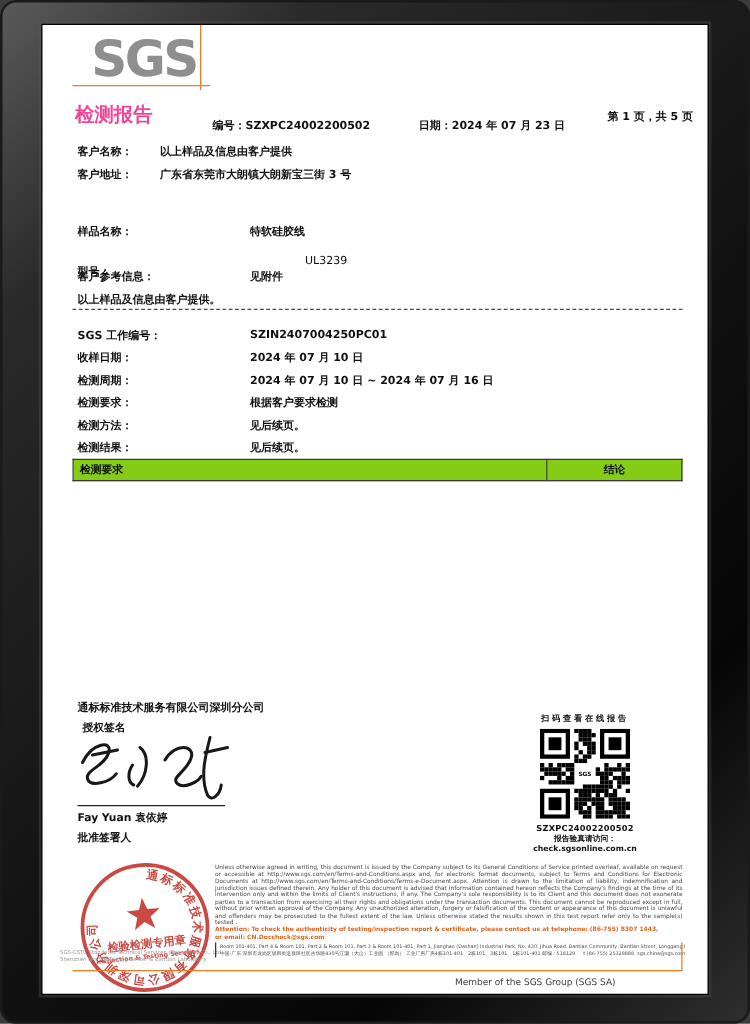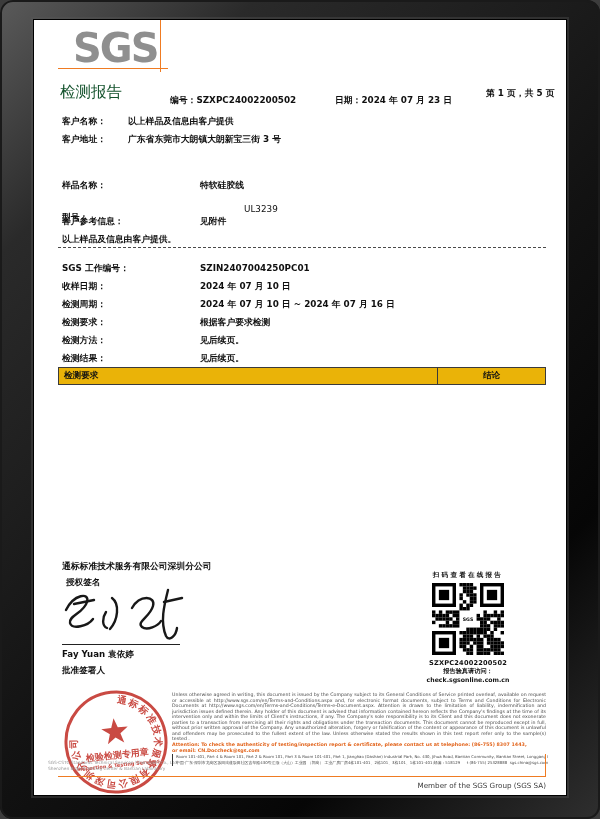--- a/index.html
+++ b/index.html
@@ -18,30 +18,30 @@
     position:absolute;left:34px;top:20px;right:34px;bottom:24px;
     background:#ffffff;color:#111;
     box-shadow:0 0 0 1px #000,0 0 0 3px rgba(90,90,90,.35);
   }
   .abs{position:absolute;}
   
   .logo-text{font-size:40px;font-weight:bold;color:#8f8f8f;letter-spacing:-2px;line-height:1;}
   .accent-v{width:1px;background:#ef7b22;}
   .accent-h{height:1px;background:#ef7b22;}
   
-  .title{font-size:15.5px;font-weight:normal;color:#14532d;}
+  .title{font-size:15.5px;font-weight:bold;color:#ec4899;}
   .lbl{font-weight:bold;font-size:8.8px;color:#101010;}
   .val{font-weight:bold;font-size:8.8px;color:#101010;}
   .val-lat{font-weight:normal;}
   .small-note{font-weight:bold;font-size:8.8px;}
   .dashed-sep{border-top:1.3px dashed #4a4a4a;}
   
   .rtable{border:1px solid #3a3a3a;border-collapse:collapse;width:488px;font-size:8.6px;}
   .rtable th,.rtable td{border:1px solid #3a3a3a;padding:2px 5px;vertical-align:middle;}
-  .rtable th{background:#eab308;font-weight:bold;text-align:left;height:12px;}
+  .rtable th{background:#84cc16;font-weight:bold;text-align:left;height:12px;}
   .rtable th.c,.rtable td.c{text-align:center;}
   .rtable td{height:27px;line-height:1.45;}
   
   .sig-company{font-size:8.8px;font-weight:bold;}
   .sig-label{font-size:8.6px;font-weight:bold;}
   .sig-line{border-top:1.4px solid #222;}
   .sig-name{font-size:8.6px;font-weight:bold;}
   
   .qr-wrap{width:88px;text-align:center;}
   .qr-title{font-size:6.6px;font-weight:bold;letter-spacing:2.2px;white-space:nowrap;}
@@ -340,15 +340,15 @@
 
     </div>
     <div class="addr-row">
       <span>中国·广东·深圳市龙岗区坂田街道坂田社区吉华路430号江灏（大山）工业园 （郭岗） 工业厂房厂房4栋101-401、2栋101、3栋101、1栋101-401  邮编：518129</span>
       <span><span>t (86-755) 25328888</span>&nbsp;&nbsp;<span>sgs.china@sgs.com</span></span>
     </div>
   </div>
   <div class="abs" style="left:511px;top:734px;width:1.4px;height:22px;background:#ef7b22;"></div>
 
   <div class="abs orange-rule" style="left:24px;top:756px;width:488px;"></div>
-  <div class="abs member" style="left:330px;top:761px;width:182px;text-align:right;">Member of the SGS Group (SGS SA)</div>
+  <div class="abs member" style="left:330px;top:761px;width:182px;text-align:left;">Member of the SGS Group (SGS SA)</div>
 
 </div>
 
 </body></html>

